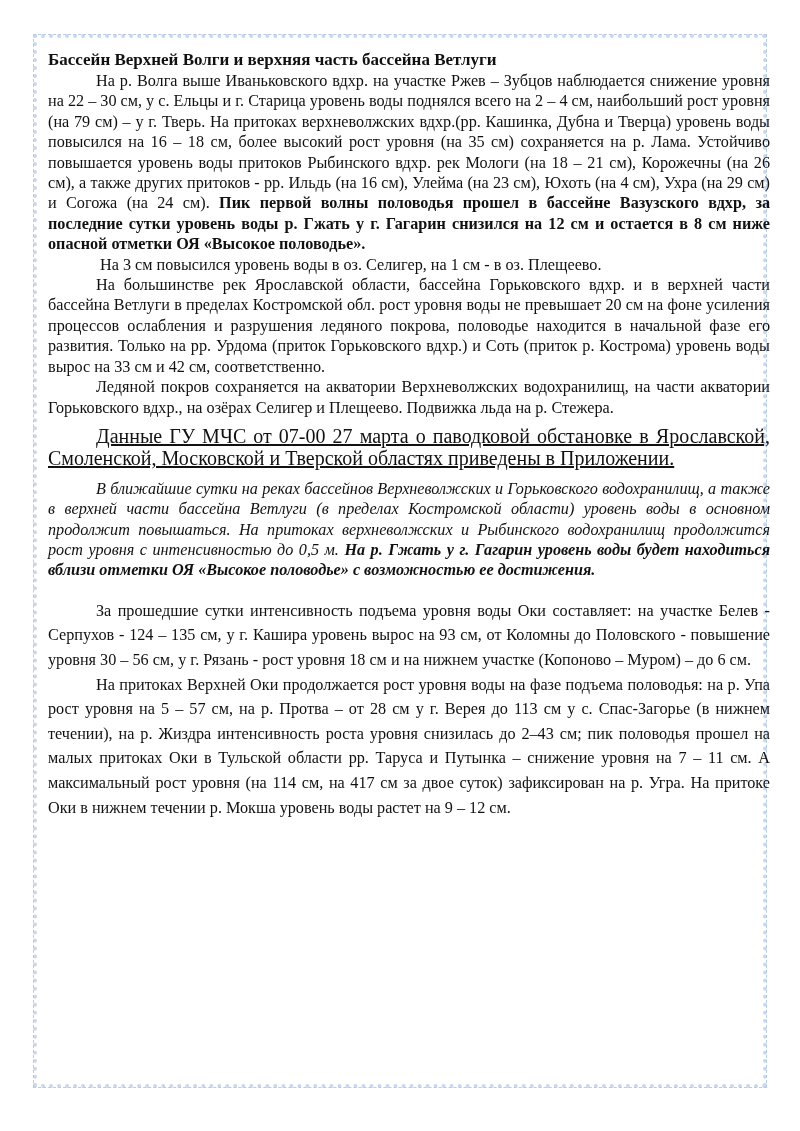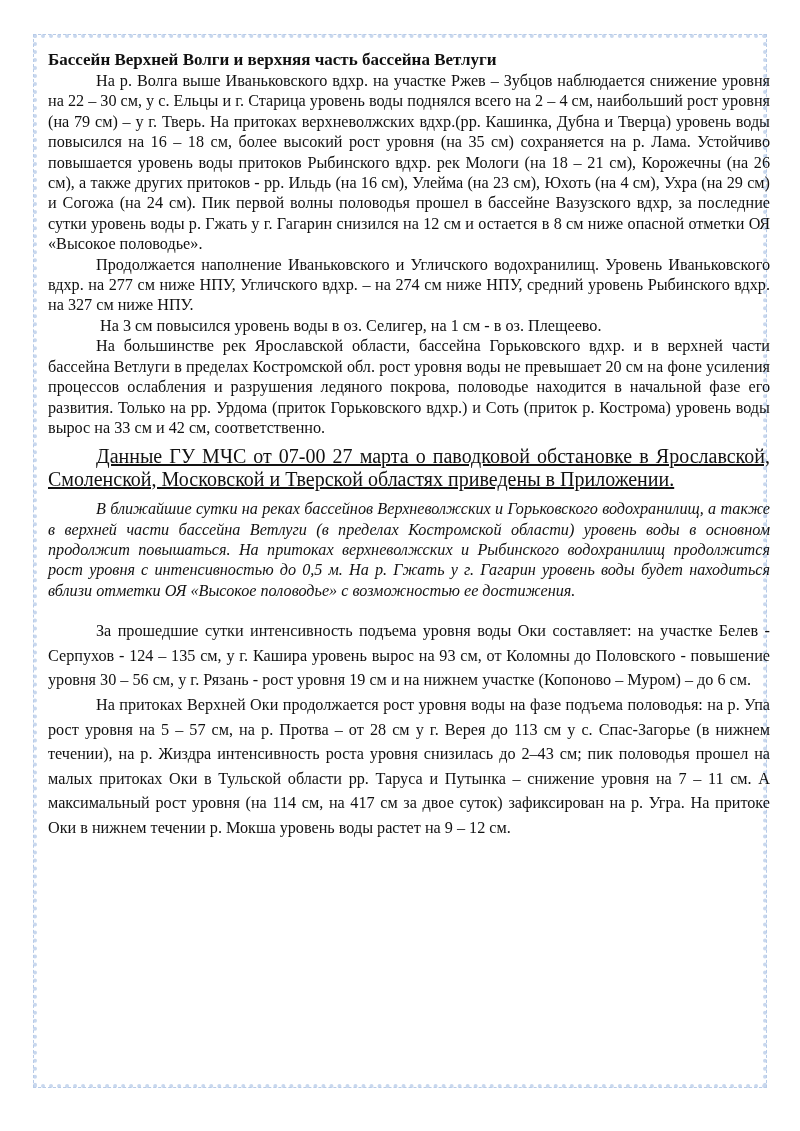--- a/index.html
+++ b/index.html
@@ -14,40 +14,40 @@
     content: ""; position: absolute; inset: -4px;
     border: 1px dashed #b7cbe8;
   }
   .page {
     position: absolute; left: 48px; top: 49px; width: 722px;
     font-size: 16.2px; line-height: 20.4px; text-align: justify;
   }
   h2 { font-size: 17px; font-weight: bold; margin: 0 0 0 0; line-height: 22px; }
   p { margin: 0; text-indent: 48px; }
   p.ind2 { text-indent: 52px; }
-  .bold { font-weight: normal; }
+  .bold { font-weight: bold; }
   .u { text-decoration: underline; font-size: 20px; }
   .note { margin-top: 8px; margin-bottom: 8px; }
   .forecast { font-style: italic; }
   .gap { height: 18px; }
   .oka p { line-height: 24.6px; }
 </style>
 </head>
 <body>
 
 <div class="frame"></div>
 
 <div class="page">
   <h2>Бассейн Верхней Волги и верхняя часть бассейна Ветлуги</h2>
   <p><span>На р. Волга выше Иваньковского вдхр. на участке Ржев – Зубцов наблюдается снижение уровня на 22 – 30 см,  у с. Ельцы и г. Старица уровень воды поднялся всего на 2 – 4 см, наибольший рост уровня (на 79 см) – у г. Тверь. На притоках верхневолжских вдхр.(рр. Кашинка, Дубна и Тверца) уровень воды повысился на 16 – 18 см, более высокий рост уровня (на 35 см) сохраняется на р. Лама. Устойчиво повышается уровень воды притоков Рыбинского вдхр. рек Мологи (на 18 – 21 см), Корожечны (на 26 см),  а также других притоков - рр. Ильдь (на 16 см), Улейма (на 23 см), Юхоть (на 4 см), Ухра (на 29 см) и Согожа (на 24 см). </span><span class="bold">Пик первой волны половодья прошел в бассейне Вазузского вдхр, за последние сутки уровень воды р. Гжать у г. Гагарин снизился на 12 см и остается в 8 см ниже опасной отметки ОЯ «Высокое половодье».</span></p>
-  <p>Продолжается наполнение Иваньковского и Угличского водохранилищ. Уровень Иваньковского вдхр. на 277 см ниже НПУ, Угличского вдхр. – на 274 см ниже НПУ, средний уровень Рыбинского вдхр. на 327 см ниже НПУ.</p>
   <p class="ind2">На 3 см повысился уровень воды в оз. Селигер, на 1 см - в оз. Плещеево.</p>
   <p>На большинстве рек Ярославской области, бассейна Горьковского вдхр. и в верхней части бассейна Ветлуги в пределах Костромской обл. рост уровня воды не превышает 20 см на фоне усиления процессов ослабления и разрушения ледяного покрова, половодье находится в начальной фазе его развития. Только на рр. Урдома (приток Горьковского вдхр.) и Соть (приток р. Кострома) уровень воды вырос на 33 см и 42 см, соответственно.</p>
+  <p>Ледяной покров сохраняется на акватории Верхневолжских водохранилищ, на части акватории Горьковского вдхр., на озёрах Селигер и Плещеево. Подвижка льда на р. Стежера.</p>
   <p class="note"><span class="u">Данные ГУ МЧС от 07-00 27 марта о паводковой обстановке в Ярославской, Смоленской, Московской и Тверской областях приведены в Приложении.</span></p>
   <p class="forecast"><span>В ближайшие сутки на реках бассейнов Верхневолжских и Горьковского водохранилищ, а также в верхней части бассейна Ветлуги (в пределах Костромской области) уровень воды в основном продолжит повышаться. На  притоках верхневолжских и Рыбинского водохранилищ продолжится рост уровня с интенсивностью до 0,5 м.  </span><span class="bold">На р. Гжать  у г. Гагарин уровень воды будет находиться вблизи отметки ОЯ «Высокое половодье» с возможностью ее достижения.</span></p>
 
   <div class="gap"></div>
 
   <div class="oka">
-    <p>За прошедшие сутки интенсивность подъема уровня воды Оки составляет: на участке Белев - Серпухов - 124 – 135 см, у г. Кашира уровень вырос на 93 см, от Коломны до Половского - повышение уровня 30 – 56 см, у г. Рязань - рост уровня 19 см и на нижнем участке (Копоново – Муром) –  до 6 см.</p>
+    <p>За прошедшие сутки интенсивность подъема уровня воды Оки составляет: на участке Белев - Серпухов - 124 – 135 см, у г. Кашира уровень вырос на 93 см, от Коломны до Половского - повышение уровня 30 – 56 см, у г. Рязань - рост уровня 18 см и на нижнем участке (Копоново – Муром) –  до 6 см.</p>
     <p>На притоках Верхней Оки  продолжается рост уровня воды на фазе подъема половодья: на р. Упа рост уровня на 5 – 57 см, на р. Протва – от 28 см у г. Верея до 113 см у с. Спас-Загорье (в нижнем течении),  на р. Жиздра интенсивность роста уровня снизилась до 2–43 см; пик половодья прошел на малых притоках Оки в Тульской области рр. Таруса и Путынка – снижение уровня на 7 – 11 см. А максимальный рост уровня (на 114 см, на 417 см за двое суток) зафиксирован на р. Угра. На притоке Оки в нижнем течении р. Мокша уровень воды растет на 9 – 12 см.</p>
   </div>
 </div>
 
 </body></html>

